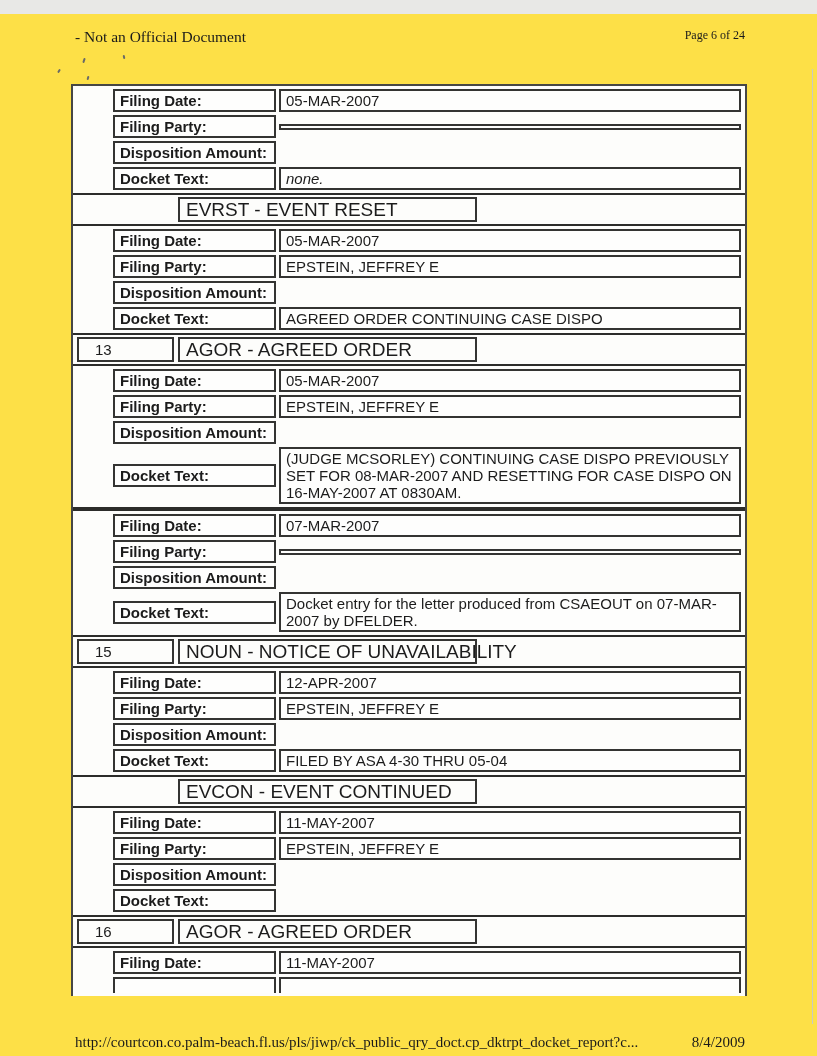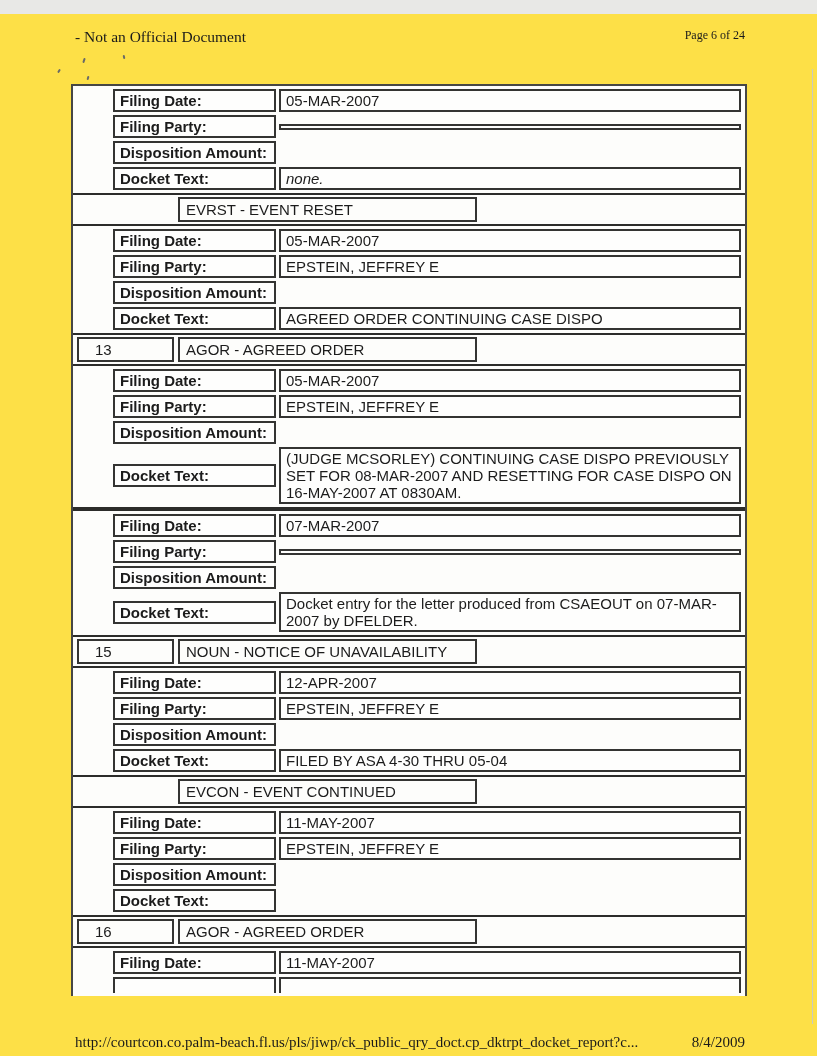--- a/index.html
+++ b/index.html
@@ -69,21 +69,21 @@
   .event { padding: 2px 4px; display: flex; align-items: stretch; }
   .evnum {
     width: 97px; flex: 0 0 97px; margin-right: 4px;
     border: 2px solid #343432;
     font-size: 15px; line-height: 17px; padding: 2px 16px;
   }
   .evnum.empty { border: none; background: transparent; }
   .evlabel {
     width: 299px; flex: 0 0 299px;
     border: 2px solid #343432;
-    font-size: 15px; line-height: 17px; padding: 2px 6px;
+    font-size: 19px; line-height: 17px; padding: 2px 6px;
     white-space: nowrap;
   }
 </style>
 </head>
 <body>
 
 <div class="page">
 
   <div class="hdr-left">- Not an Official Document</div>
   <div class="hdr-right">Page 6 of 24</div>

